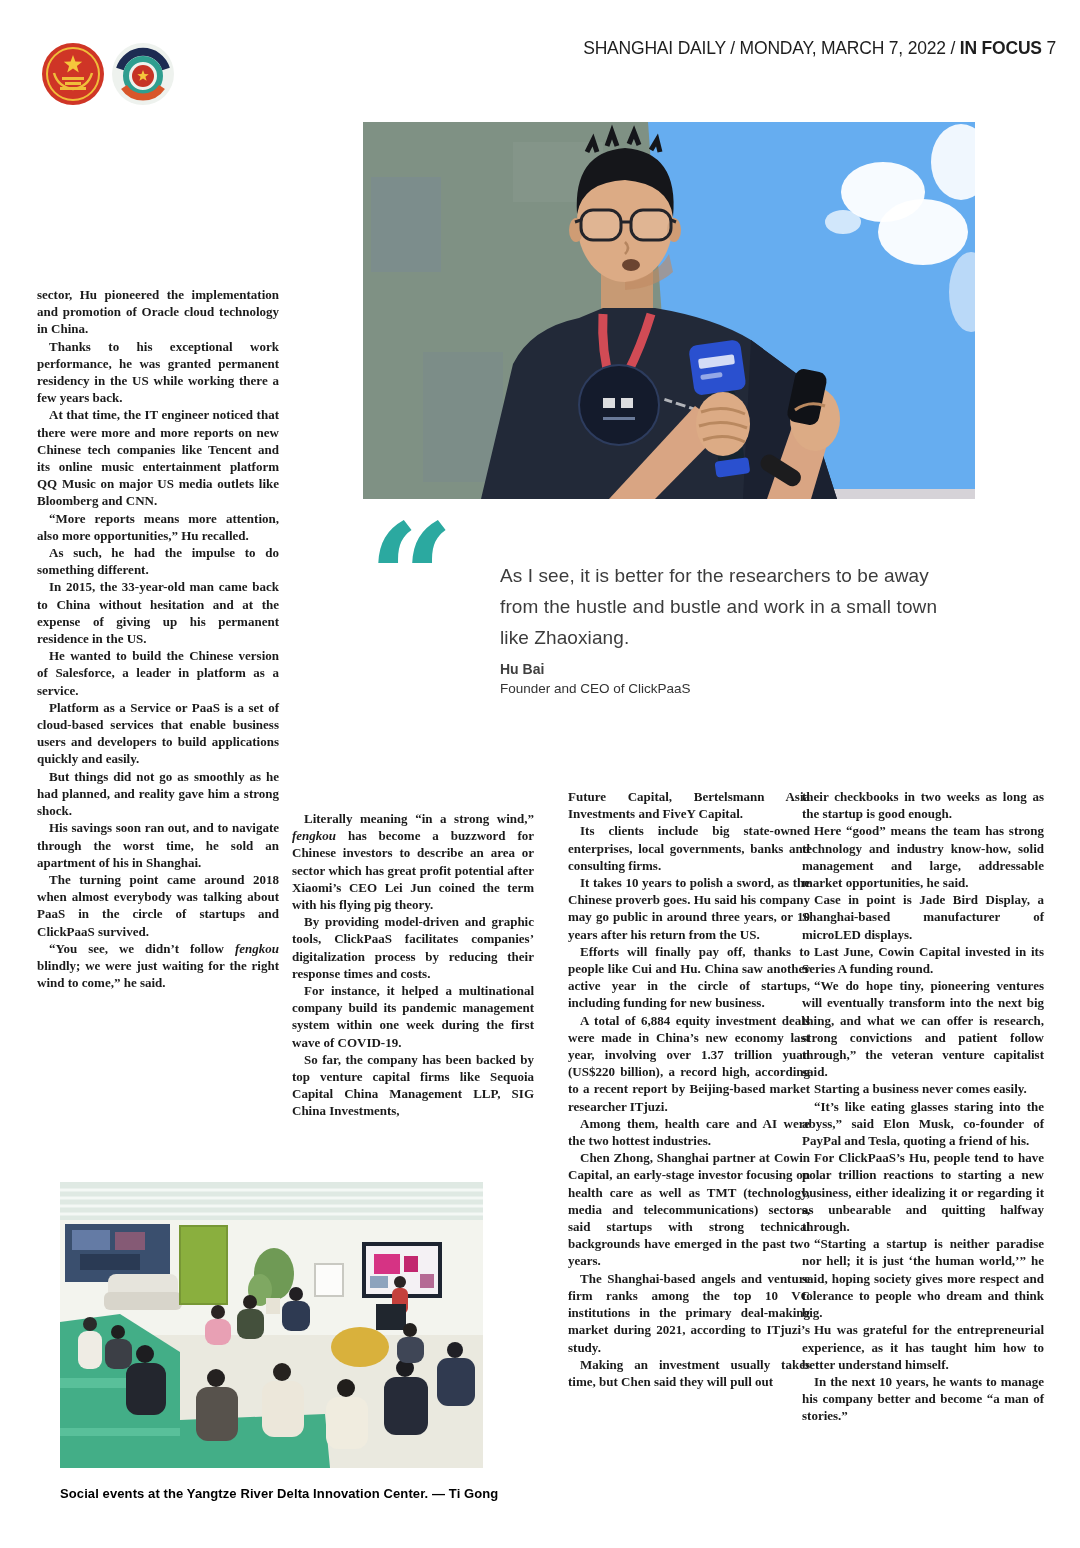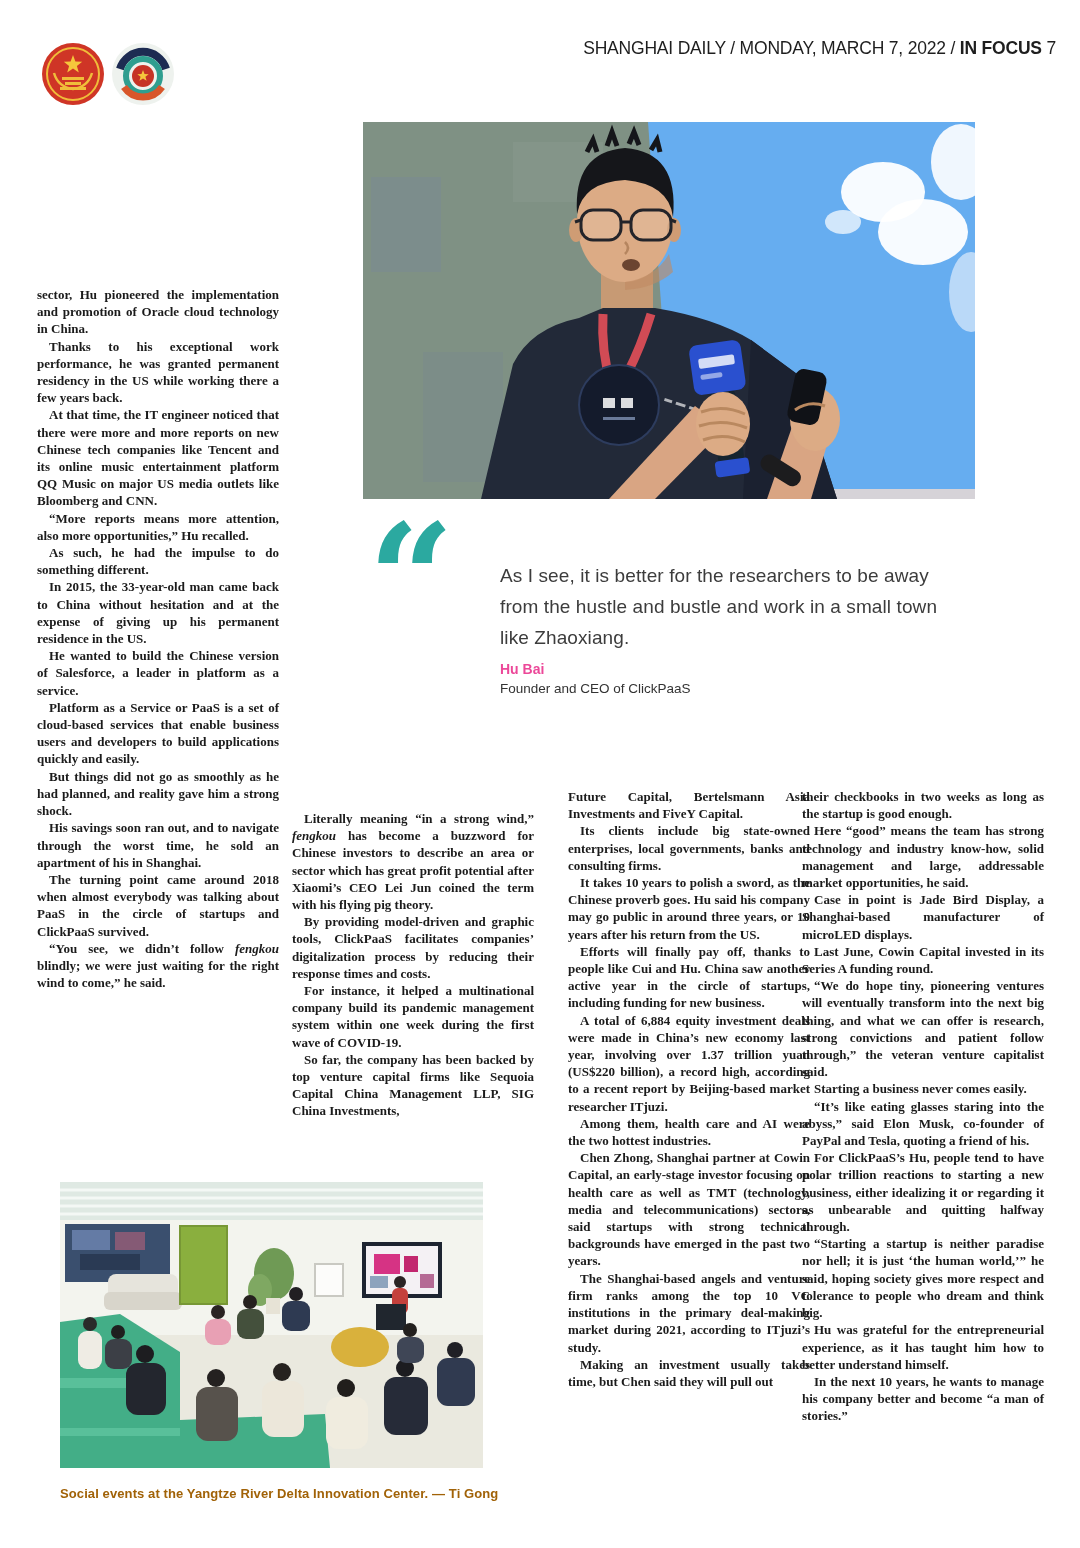--- a/index.html
+++ b/index.html
@@ -12,29 +12,29 @@
   
   .emblem{position:absolute;width:62px;height:62px;top:43px;}
   .emblem.e1{left:42px;}
   .emblem.e2{left:112px;}
   
   .main-photo{position:absolute;left:363px;top:122px;width:612px;height:377px;background:#7f9184;}
   .event-photo{position:absolute;left:60px;top:1182px;width:423px;height:286px;background:#eceade;}
   .main-photo svg,.event-photo svg{display:block;width:100%;height:100%;}
   .photo-caption{position:absolute;left:60px;top:1486px;width:460px;
                  font-family:"Liberation Sans","DejaVu Sans",sans-serif;font-weight:bold;
-                 font-size:13px;color:#a16207;letter-spacing:0.1px;}
+                 font-size:13px;color:#000000;letter-spacing:0.1px;}
   
   .qmark{position:absolute;left:368px;top:498px;width:100px;height:160px;color:#2ba9a0;
          font-family:"DejaVu Serif",serif;font-size:150px;line-height:160px;font-weight:bold;}
   .qtext{position:absolute;left:500px;top:560px;width:452px;
          font-family:"Liberation Sans","DejaVu Sans",sans-serif;font-size:19px;line-height:31px;
          color:#3c3c3c;letter-spacing:0.1px;}
   .qname{position:absolute;left:500px;top:661px;font-family:"Liberation Sans","DejaVu Sans",sans-serif;
-         font-size:14px;font-weight:bold;color:#ec4899;}
+         font-size:14px;font-weight:bold;color:#404040;}
   .qtitle{position:absolute;left:500px;top:681px;font-family:"Liberation Sans","DejaVu Sans",sans-serif;
           font-size:13.5px;color:#333;}
   
   .col{position:absolute;width:242px;font-size:13px;line-height:17.2px;text-align:justify;
        hyphens:auto;font-weight:bold;-webkit-hyphens:auto;}
   .col p{margin:0;text-indent:12px;}
   .col p.flush{text-indent:0;}
   #col1{left:37px;top:286px;}
   #col2{left:292px;top:788px;margin-top:22px;}
   #col3{left:542px;top:788px;margin-left:26px;}

